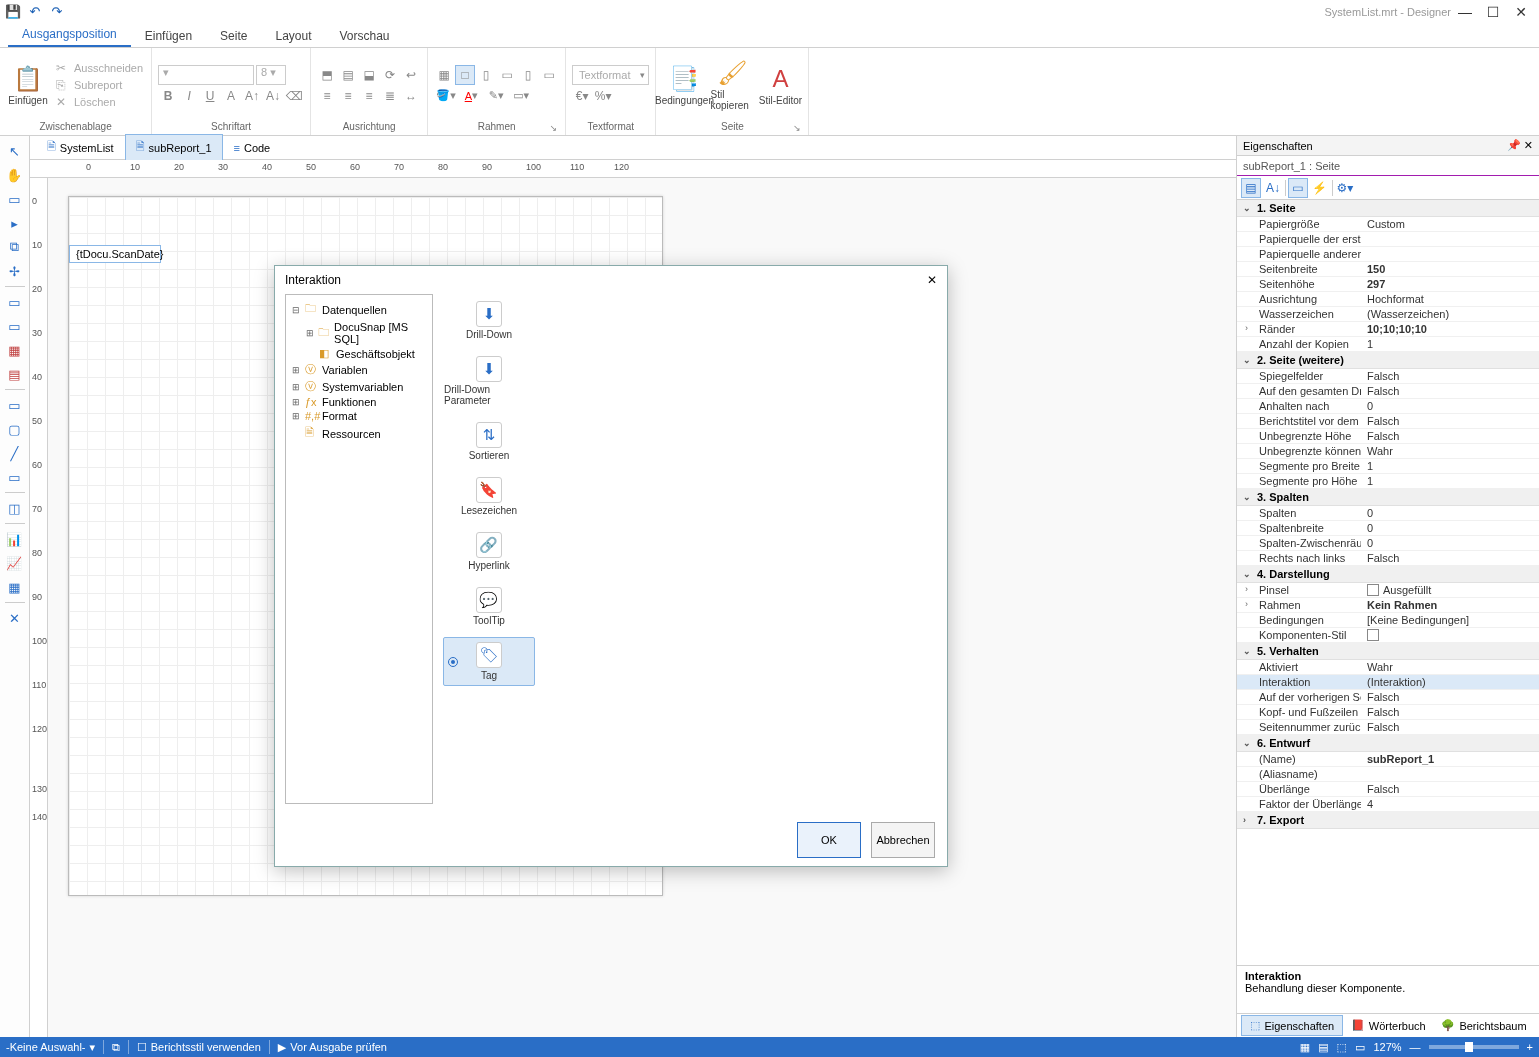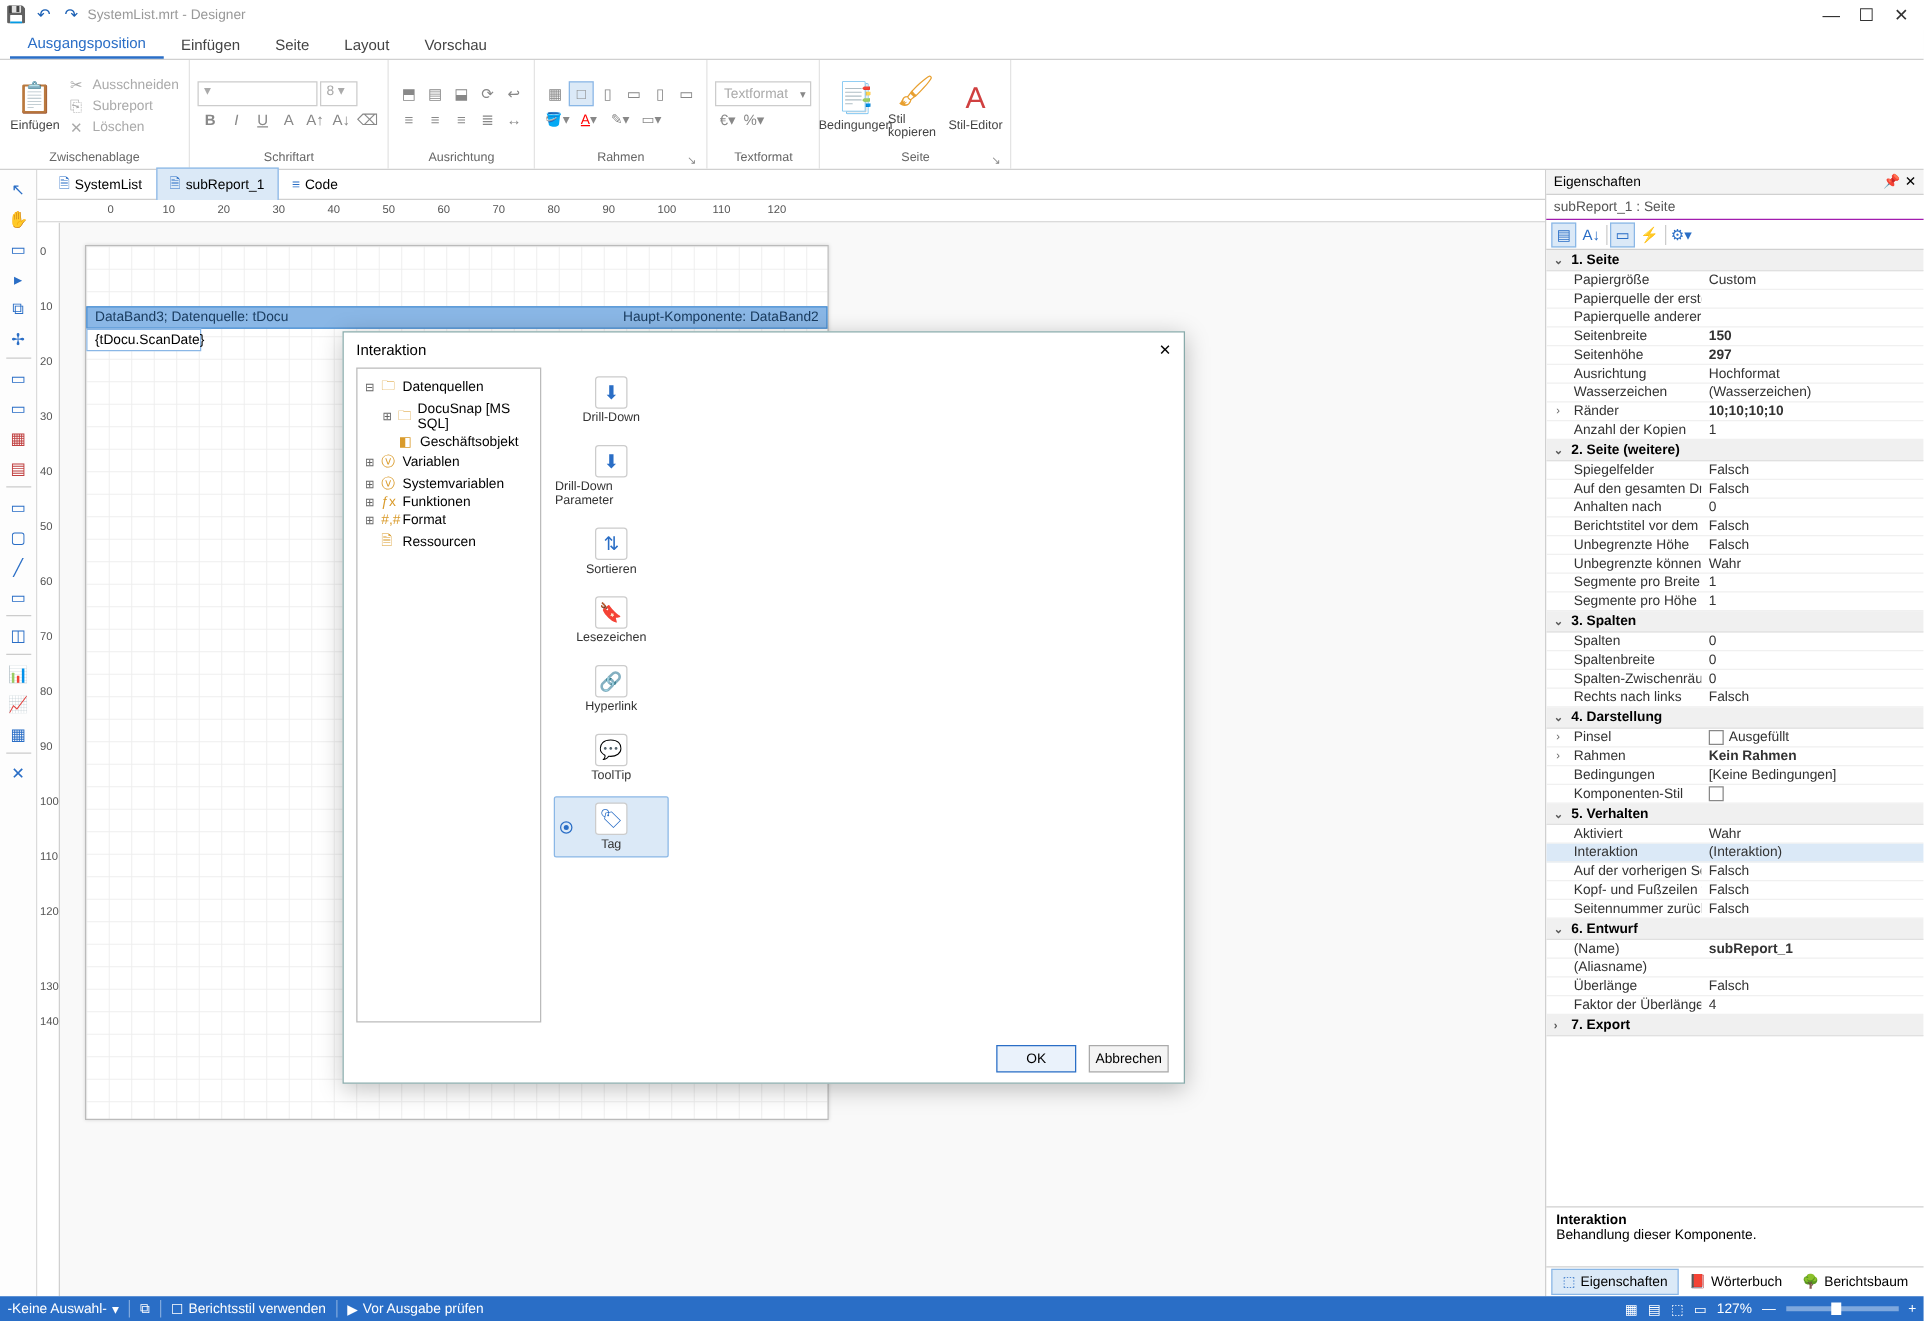--- a/index.html
+++ b/index.html
@@ -2,21 +2,21 @@
 <html><head>
 <meta charset="utf-8">
 <style>
 * { box-sizing: border-box; margin: 0; padding: 0; font-family: "Segoe UI", Tahoma, sans-serif; }
 body { background: #fff; font-size: 11px; overflow: hidden; width: 1539px; height: 1057px; position: relative; }
 
 
 .titlebar { height: 24px; background: #fff; display: flex; align-items: center; border-bottom: 1px solid #fff; }
 .titlebar-left { display: flex; gap: 4px; padding: 0 4px; }
 .titlebar-icon { width: 18px; height: 18px; display: flex; align-items: center; justify-content: center; color: #1a5fb4; font-size: 13px; }
-.titlebar-title { flex: 1; text-align: left; color: #999; font-size: 11px; }
+.titlebar-title { flex: 1; text-align: right; color: #999; font-size: 11px; }
 .titlebar-right { display: flex; gap: 0; padding-right: 4px; }
 .winbtn { width: 28px; height: 22px; display: flex; align-items: center; justify-content: center; font-size: 14px; color: #333; }
 
 
 .ribbon-tabs { height: 24px; display: flex; align-items: flex-end; padding-left: 8px; gap: 0; border-bottom: 1px solid #d0d0d0; }
 .ribbon-tab { padding: 4px 14px; font-size: 12px; color: #444; cursor: pointer; }
 .ribbon-tab.active { color: #2a6ec6; border-bottom: 2px solid #2a6ec6; }
 
 
 .ribbon { height: 88px; background: #fff; border-bottom: 1px solid #d0d0d0; display: flex; }
@@ -108,21 +108,21 @@
 .dlg-tree .tn { display: flex; align-items: center; gap: 3px; padding: 1px 0; }
 .dlg-tree .tn .exp { width: 10px; font-size: 9px; color: #666; }
 .dlg-tree .tn .ic { width: 14px; font-size: 11px; color: #d99a2a; }
 .dlg-sidebar { width: 96px; display: flex; flex-direction: column; gap: 6px; align-items: center; padding-top: 2px; }
 .dlg-side-item { width: 92px; display: flex; flex-direction: column; align-items: center; gap: 2px; font-size: 10px; color: #333; padding: 4px 0; border: 1px solid transparent; border-radius: 2px; position: relative; }
 .dlg-side-item .ic { width: 26px; height: 26px; border: 1px solid #ccc; border-radius: 3px; display: flex; align-items: center; justify-content: center; font-size: 15px; color: #2a6ec6; background: #fff; }
 .dlg-side-item.active { background: #dbe9f7; border: 1px solid #8ab7e6; }
 .dlg-side-item .radio { position: absolute; left: 4px; top: 50%; transform: translateY(-50%); width: 10px; height: 10px; border: 1px solid #2a6ec6; border-radius: 50%; }
 .dlg-side-item.active .radio::after { content: ""; position: absolute; inset: 2px; background: #2a6ec6; border-radius: 50%; }
 .dialog-buttons { display: flex; justify-content: flex-end; gap: 10px; padding: 8px 12px; }
-.dialog-buttons button { min-width: 64px; height: 22px; font-size: 11px; border: 1px solid #aaa; background: #f4f4f4; }
+.dialog-buttons button { min-width: 64px; height: 36px; font-size: 11px; border: 1px solid #aaa; background: #f4f4f4; }
 .dialog-buttons button.primary { border: 1px solid #2a6ec6; background: #eaf2fb; }
 
 </style>
 </head>
 <body>
 
 <div class="titlebar">
   <div class="titlebar-left">
     <span class="titlebar-icon">💾</span>
     <span class="titlebar-icon">↶</span>
@@ -344,24 +344,20 @@
           <span class="tick" style="top: 414px;">90</span>
           <span class="tick" style="top: 458px;">100</span>
           <span class="tick" style="top: 502px;">110</span>
           <span class="tick" style="top: 546px;">120</span>
           <span class="tick" style="top: 590px; margin-top: 16px;">130</span>
           <span class="tick" style="top: 634px;">140</span>
         </div>
       <div class="canvas-scroll">
         <div class="page">
           <div class="band" style="top:48px">
-            <div class="band-header">
-              <span>DataBand3; Datenquelle: tDocu</span>
-              <span>Haupt-Komponente: DataBand2</span>
-            </div>
             <div class="band-cell" style="width:92px">{tDocu.ScanDate}</div>
           </div>
         </div>
       </div>
     </div>
   </div>
 </div>
 
 <div class="props-panel">
   <div class="props-header">

